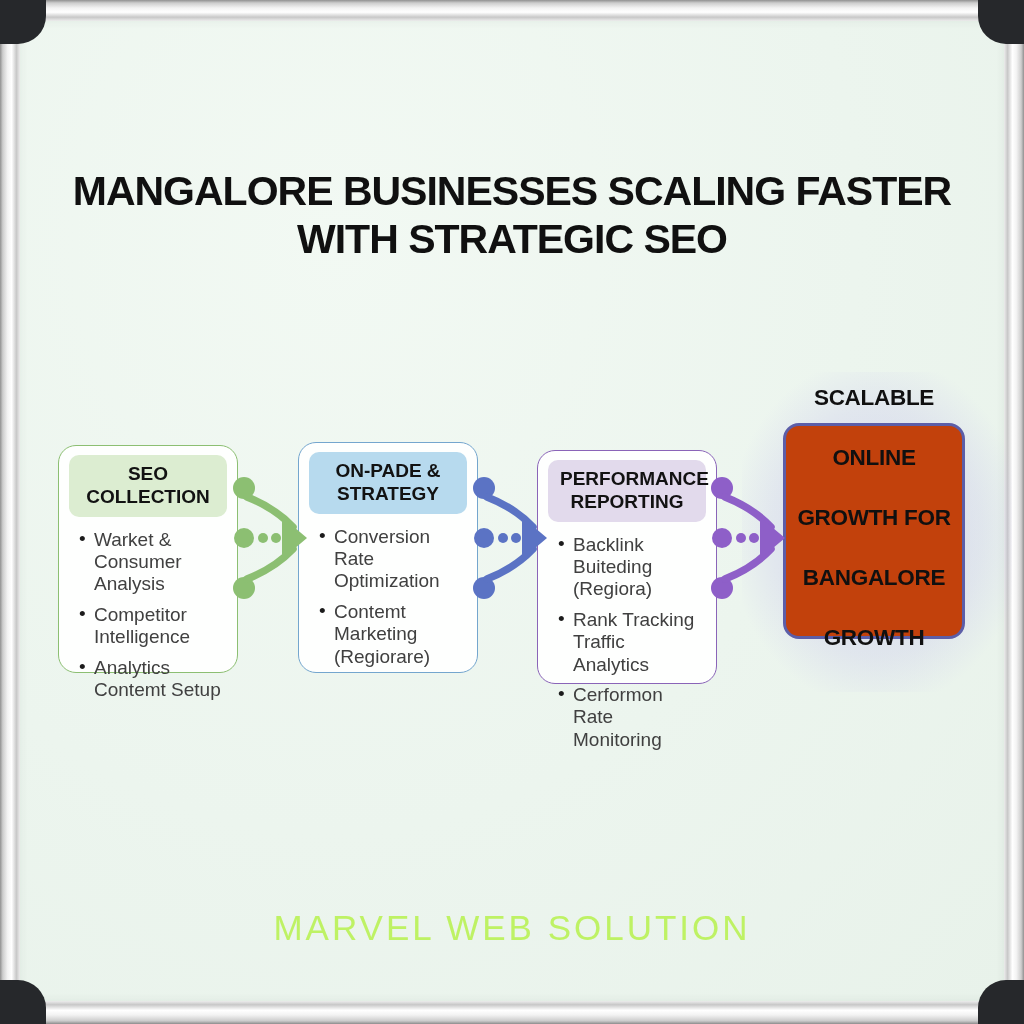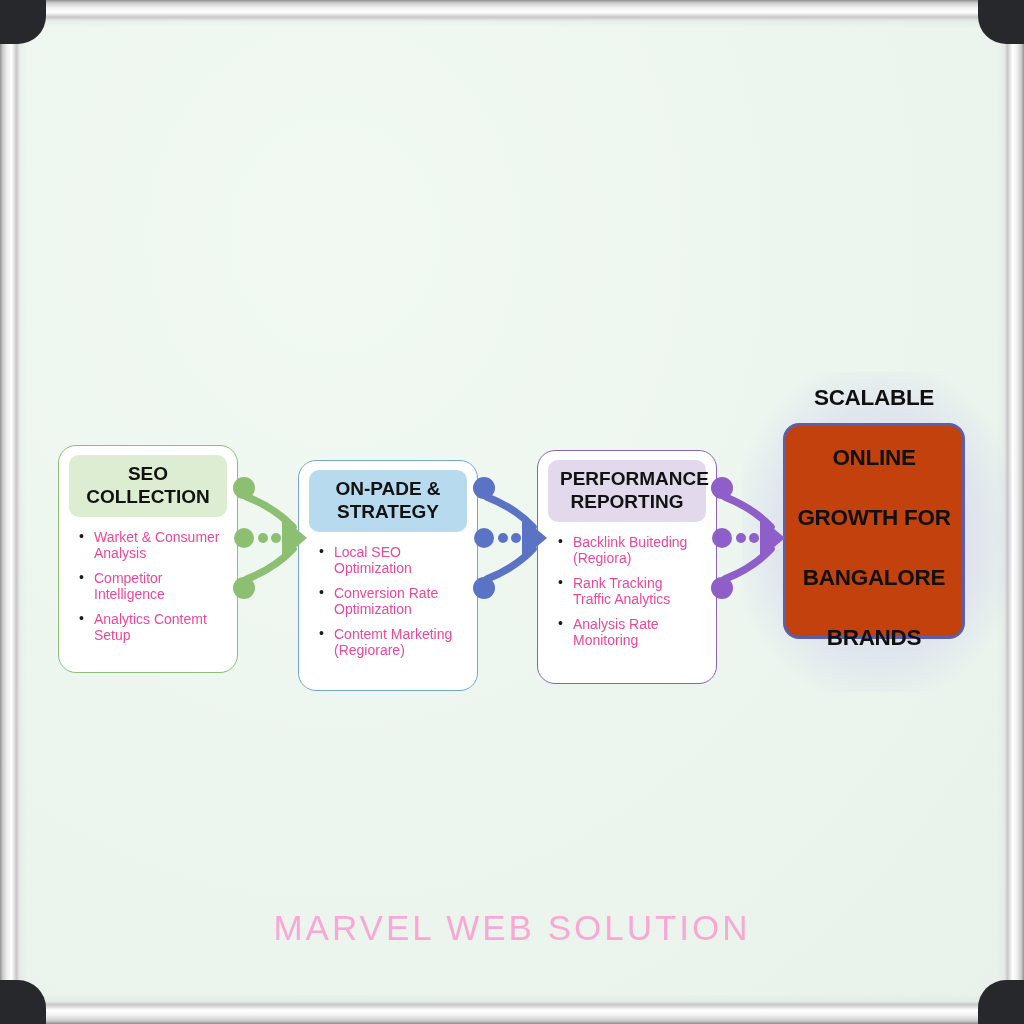--- a/index.html
+++ b/index.html
@@ -56,60 +56,64 @@
   }
   .step.green{border-color:#8CBF72;}
   .step.green .step-header{background:#DCEDD1;}
   .step.blue{border-color:#74A6CE;}
   .step.blue .step-header{background:#B7DAEE;}
   .step.purple{border-color:#8A64B8;}
   .step.purple .step-header{background:#E2DAEC;}
   .bullets{list-style:none;margin:12px 0 0 0;padding:0 4px 0 12px;}
   .bullets li{
     position:relative;padding-left:15px;margin-bottom:8px;
-    font-size:14px;line-height:1.18;color:#ec4899;
+    font-size:19px;line-height:1.18;color:#404040;
   }
   .bullets li::before{content:"•";position:absolute;left:0;top:-1px;color:#1b1b1b;}
   
   .result{
     position:absolute;z-index:5;left:783px;top:423px;width:182px;height:216px;
     background:#c2410c;border:3.5px solid #5C5EA8;border-radius:16px;
     display:flex;flex-direction:column;justify-content:center;align-items:center;
     padding:0 10px 26px 10px;
     gap:32px;
   }
   .result .line{font-weight:700;font-size:22.5px;line-height:1.24;color:#101010;text-align:center;letter-spacing:-0.3px;}
   
   .conn{position:absolute;z-index:6;width:74px;height:126px;top:475px;}
   .conn.c1{left:233px;color:#8CBF72;}
   .conn.c2{left:473px;color:#5B73C4;}
   .conn.c3{left:711px;color:#8E5FC8;}
   .conn svg{display:block;width:100%;height:100%;}
   
   .brand{
     position:absolute;left:0;right:0;top:908px;z-index:5;
-    text-align:center;color:#f9a8d4;font-size:35px;font-weight:300;letter-spacing:3px;
+    text-align:center;color:#bef264;font-size:35px;font-weight:300;letter-spacing:3px;
   }
 </style>
 </head>
 <body>
 
 <div class="board">
 
   <div class="surface"></div>
 
   <div class="frame top"></div>
   <div class="frame bottom"></div>
   <div class="frame left"></div>
   <div class="frame right"></div>
   <div class="cap tl"></div>
   <div class="cap tr"></div>
   <div class="cap bl"></div>
   <div class="cap br"></div>
 
+  <div class="title">
+    <div>MANGALORE BUSINESSES SCALING FASTER</div>
+    <div>WITH STRATEGIC SEO</div>
+  </div>
 
   <div class="result-halo"></div>
 
   <div class="step green" style="left:58px;top:428px;height:228px;">
     <div class="step-header">SEO COLLECTION</div>
     <ul class="bullets">
       <li>Warket &amp; Consumer Analysis</li>
       <li>Competitor Intelligence</li>
       <li>Analytics Contemt Setup</li>
     </ul>
@@ -122,24 +126,23 @@
       <path d="M14 22 Q42 33 60 52" stroke="currentColor" stroke-width="7.5" fill="none" stroke-linecap="round"></path>
       <path d="M14 104 Q42 93 60 74" stroke="currentColor" stroke-width="7.5" fill="none" stroke-linecap="round"></path>
       <circle cx="11" cy="63" r="10" fill="currentColor"></circle>
       <circle cx="30" cy="63" r="5" fill="currentColor"></circle>
       <circle cx="43" cy="63" r="5" fill="currentColor"></circle>
       <circle cx="55" cy="63" r="4.5" fill="currentColor"></circle>
       <polygon points="49,42 74,63 49,84" fill="currentColor"></polygon>
     </svg>
   </div>
 
-  <div class="step blue" style="left:298px;top:443px;height:231px;">
+  <div class="step blue" style="left:298px;top:425px;height:231px;">
     <div class="step-header">ON-PADE &amp; STRATEGY</div>
     <ul class="bullets">
-      <li>Local SEO Optimization</li>
       <li>Conversion Rate Optimization</li>
       <li>Contemt Marketing (Regiorare)</li>
     </ul>
   </div>
 
   <div class="conn c2">
     <svg viewBox="0 0 74 126">
       <circle cx="11" cy="13" r="11" fill="currentColor"></circle>
       <circle cx="11" cy="113" r="11" fill="currentColor"></circle>
       <path d="M14 22 Q42 33 60 52" stroke="currentColor" stroke-width="7.5" fill="none" stroke-linecap="round"></path>
@@ -150,21 +153,21 @@
       <circle cx="55" cy="63" r="4.5" fill="currentColor"></circle>
       <polygon points="49,42 74,63 49,84" fill="currentColor"></polygon>
     </svg>
   </div>
 
   <div class="step purple" style="left:537px;top:433px;height:234px;">
     <div class="step-header">PERFORMANCE REPORTING</div>
     <ul class="bullets">
       <li>Backlink Buiteding (Regiora)</li>
       <li>Rank Tracking Traffic Analytics</li>
-      <li>Analysis Rate Monitoring</li>
+      <li>Cerformon Rate Monitoring</li>
     </ul>
   </div>
 
   <div class="conn c3">
     <svg viewBox="0 0 74 126">
       <circle cx="11" cy="13" r="11" fill="currentColor"></circle>
       <circle cx="11" cy="113" r="11" fill="currentColor"></circle>
       <path d="M14 22 Q42 33 60 52" stroke="currentColor" stroke-width="7.5" fill="none" stroke-linecap="round"></path>
       <path d="M14 104 Q42 93 60 74" stroke="currentColor" stroke-width="7.5" fill="none" stroke-linecap="round"></path>
       <circle cx="11" cy="63" r="10" fill="currentColor"></circle>
@@ -173,18 +176,18 @@
       <circle cx="55" cy="63" r="4.5" fill="currentColor"></circle>
       <polygon points="49,42 74,63 49,84" fill="currentColor"></polygon>
     </svg>
   </div>
 
   <div class="result">
     <div class="line">SCALABLE</div>
     <div class="line">ONLINE</div>
     <div class="line">GROWTH FOR</div>
     <div class="line">BANGALORE</div>
-    <div class="line">BRANDS</div>
+    <div class="line">GROWTH</div>
   </div>
 
   <div class="brand">MARVEL WEB SOLUTION</div>
 
 </div>
 
 </body></html>

